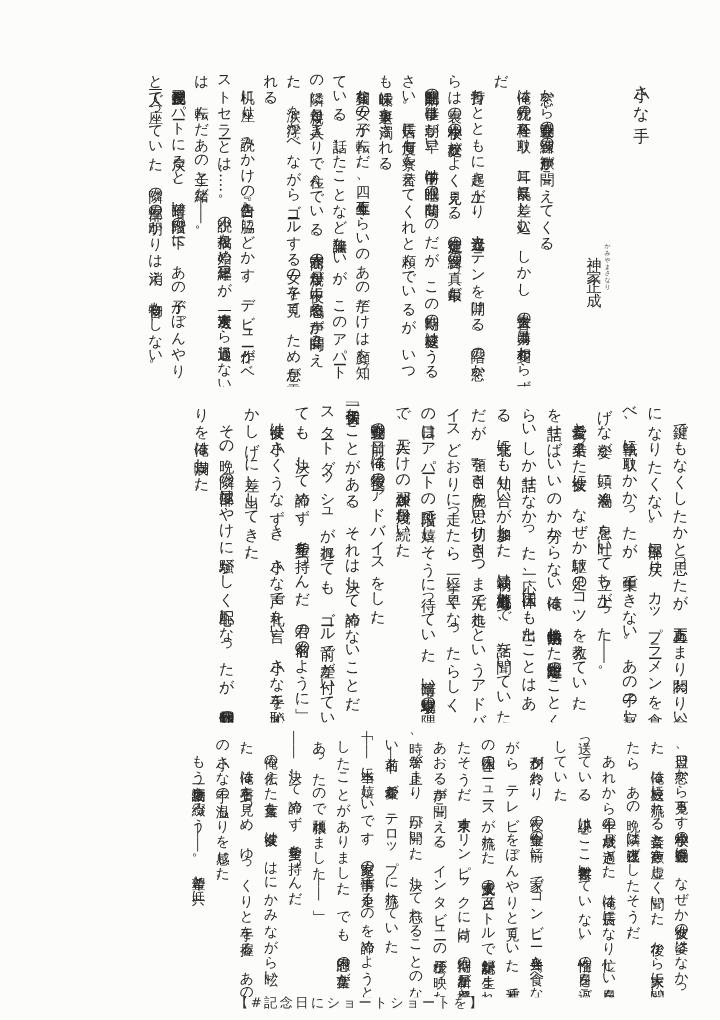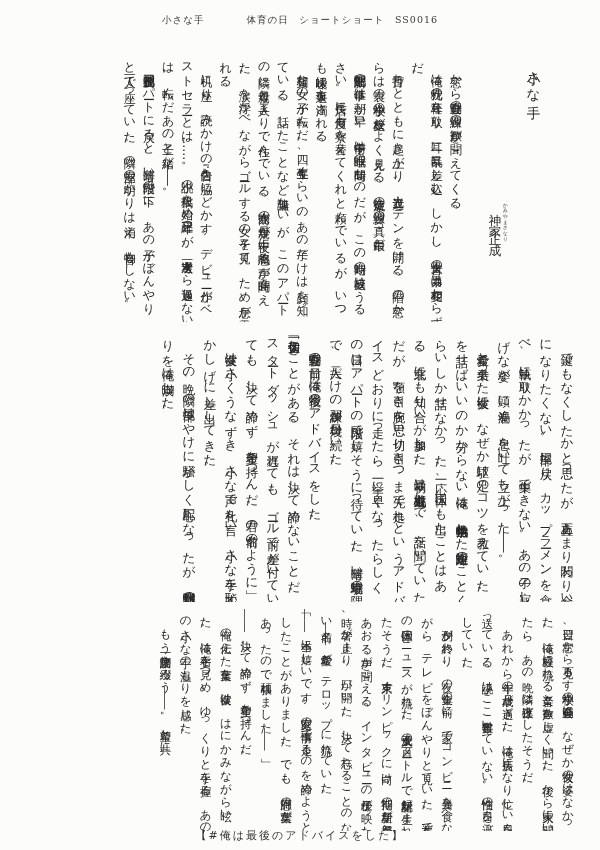--- a/index.html
+++ b/index.html
@@ -66,21 +66,20 @@
     font-size: 5px;
     letter-spacing: 0;
     color: #444444;
   }
 </style>
 </head>
 <body>
 
 <div class="page">
 
-  <div class="header-line">小さな手　　　　体育の日　ショートショート　SS0016</div>
 
   <div class="band band1">
     <h1 class="story-title">小さな手</h1>
     <div class="author-col">
       <ruby><span>神家正成</span><rt>かみやまさなり</rt></ruby>
     </div>
     <p>窓から運動会の練習の歓声が聞こえてくる。</p>
     <p>俺は枕元の耳栓を取り、耳に乱暴に差し込む。しかし、大音量の暴力は相変わらずだ。</p>
     <p>舌打ちとともに起き上がり、遮光カーテンを開ける。二階の窓からは裏の小学校の校庭がよく見える。徒競走の練習の真っ最中だ。</p>
     <p>新聞配達の仕事は朝が早い。午前中は睡眠の時間なのだが、この時期の校庭はうるさい。店長に何度も寮を替えてくれと頼んでいるが、いつも曖昧に返事を濁される。</p>
@@ -101,15 +100,15 @@
   <div class="band band3">
     <p>翌日、窓から見下ろす小学校の運動会に、なぜか彼女の姿はなかった。俺は校庭に流れる音楽と歓声を虚しく聞いた。後から大家に聞いたら、あの晩、隣は夜逃げしたそうだ。</p>
     <p>あれから十年の歳月が過ぎた。俺は店長になり忙しい日々を送っている。小説はここ数年書いていない。惰性の日々を過ごしていた。</p>
     <p>夕刊が終わり、夜の集金の前に、家でコンビニ弁当を食べながら、テレビをぼんやりと見ていた。福井で開催中の国体のニュースが流れた。成人女子の百メートルで新記録が生まれたそうだ。東京オリンピックに向け、期待の新星が登場とあおる声が聞こえる。インタビューの様子が映った時、箸が止まり、口が開いた。決して忘れることのない名前――愛希が、テロップに流れていた。</p>
     <p class="noindent">「――本当に嬉しいです。家庭の事情で走るのを諦めようとしたことがありました。でも、恩師の言葉があったので頑張れました――」</p>
     <p class="noindent">――決して諦めず、希望を持つんだ。</p>
     <p>俺の伝えた言葉を、彼女は、はにかみながら呟いた。俺は右手を見つめ、ゆっくりと手を握る。あの日の小さな手の温もりを感じた。</p>
     <p>もう一度物語を綴ろう――。希望と共に。</p>
   </div>
 
-  <div class="footer-line">【#俺は最後のアドバイスをした】</div>
+  <div class="footer-line">【#記念日にショートショートを】</div>
 
 </div>
 
 </body></html>

